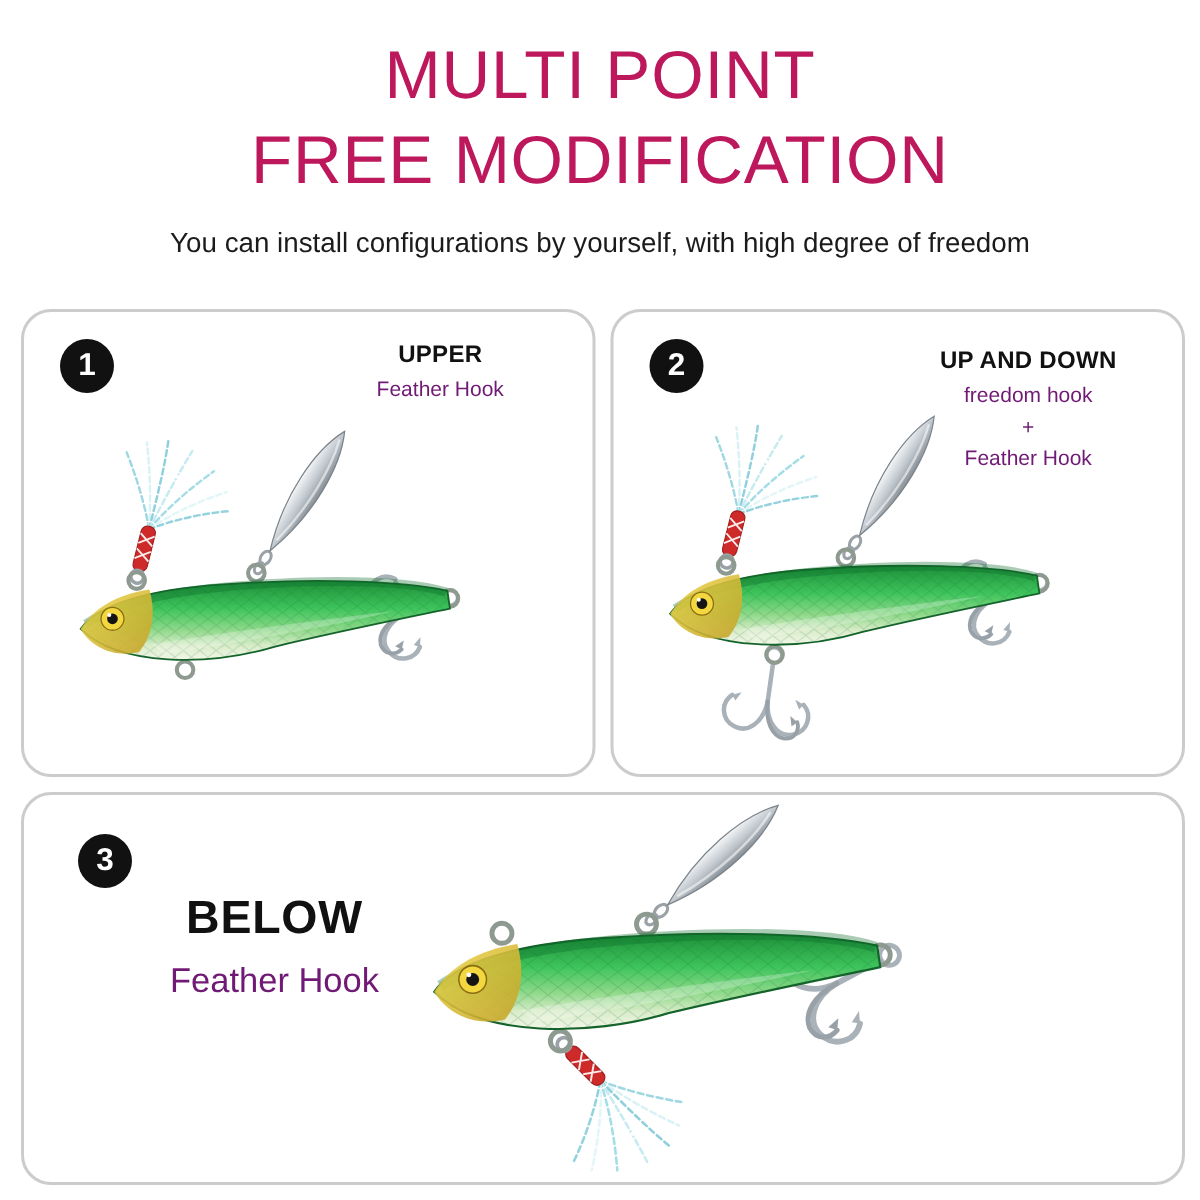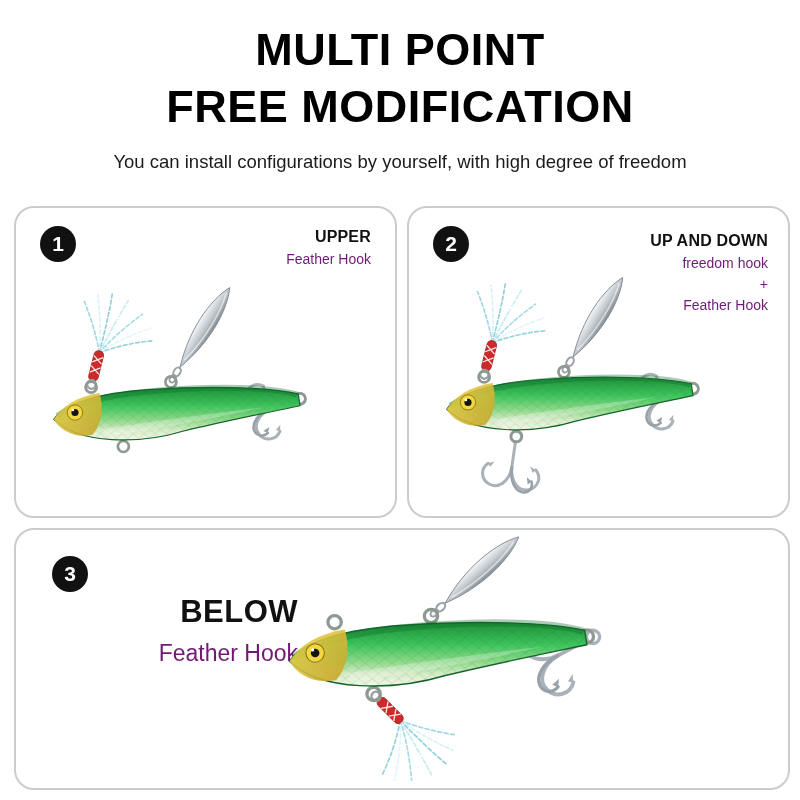--- a/index.html
+++ b/index.html
@@ -5,38 +5,38 @@
   html, body { margin: 0; padding: 0; }
   body {
     width: 800px; height: 800px;
     background: #ffffff;
     font-family: "Liberation Sans", sans-serif;
     color: #161616;
   }
   .page { position: relative; width: 800px; height: 800px; overflow: hidden; background: #fff; }
 
   .header { position: absolute; top: 22px; left: 0; width: 100%; text-align: center; }
-  .title { font-size: 45px; line-height: 1.26; font-weight: 700; letter-spacing: 0.5px; color: #000000; }
+  .title { font-size: 45px; line-height: 1.26; font-weight: 400; letter-spacing: 0.5px; color: #be185d; }
   .subtitle { margin-top: 16px; font-size: 18.5px; color: #1b1b1b; font-weight: 400; }
 
   .panel { position: absolute; background: #fff; border: 2px solid #cccccc; border-radius: 20px; }
   .panel-1 { left: 14px;  top: 206px; width: 379px; height: 308px; }
   .panel-2 { left: 407px; top: 206px; width: 379px; height: 308px; }
   .panel-3 { left: 14px;  top: 528px; width: 772px; height: 258px; }
 
   .badge {
     position: absolute; width: 36px; height: 36px; border-radius: 50%;
     background: #111111; color: #ffffff;
     display: flex; align-items: center; justify-content: center;
     font-size: 21px; font-weight: 800;
   }
   .badge-tl { left: 24px; top: 18px; }
   .badge-p3 { left: 36px; top: 26px; }
 
-  .panel-label { position: absolute; text-align: right; }
+  .panel-label { position: absolute; text-align: center; }
   .label-1 { top: 20px; right: 24px; width: 155px; }
   .label-2 { top: 24px; right: 20px; width: 165px; }
   .label-3 { top: 64px; left: 52px; width: 230px; }
   .label-title { font-weight: 800; font-size: 16px; color: #111; letter-spacing: 0.2px; }
   .label-line { font-size: 14px; color: #701a75; margin-top: 5px; }
   .label-3 .label-title { font-size: 31px; letter-spacing: 0.5px; }
   .label-3 .label-line { font-size: 23px; margin-top: 10px; }
 
   .lure-svg { position: absolute; left: 0; top: 0; width: 100%; height: 100%; }
   .defs-holder { position: absolute; width: 0; height: 0; overflow: hidden; }

